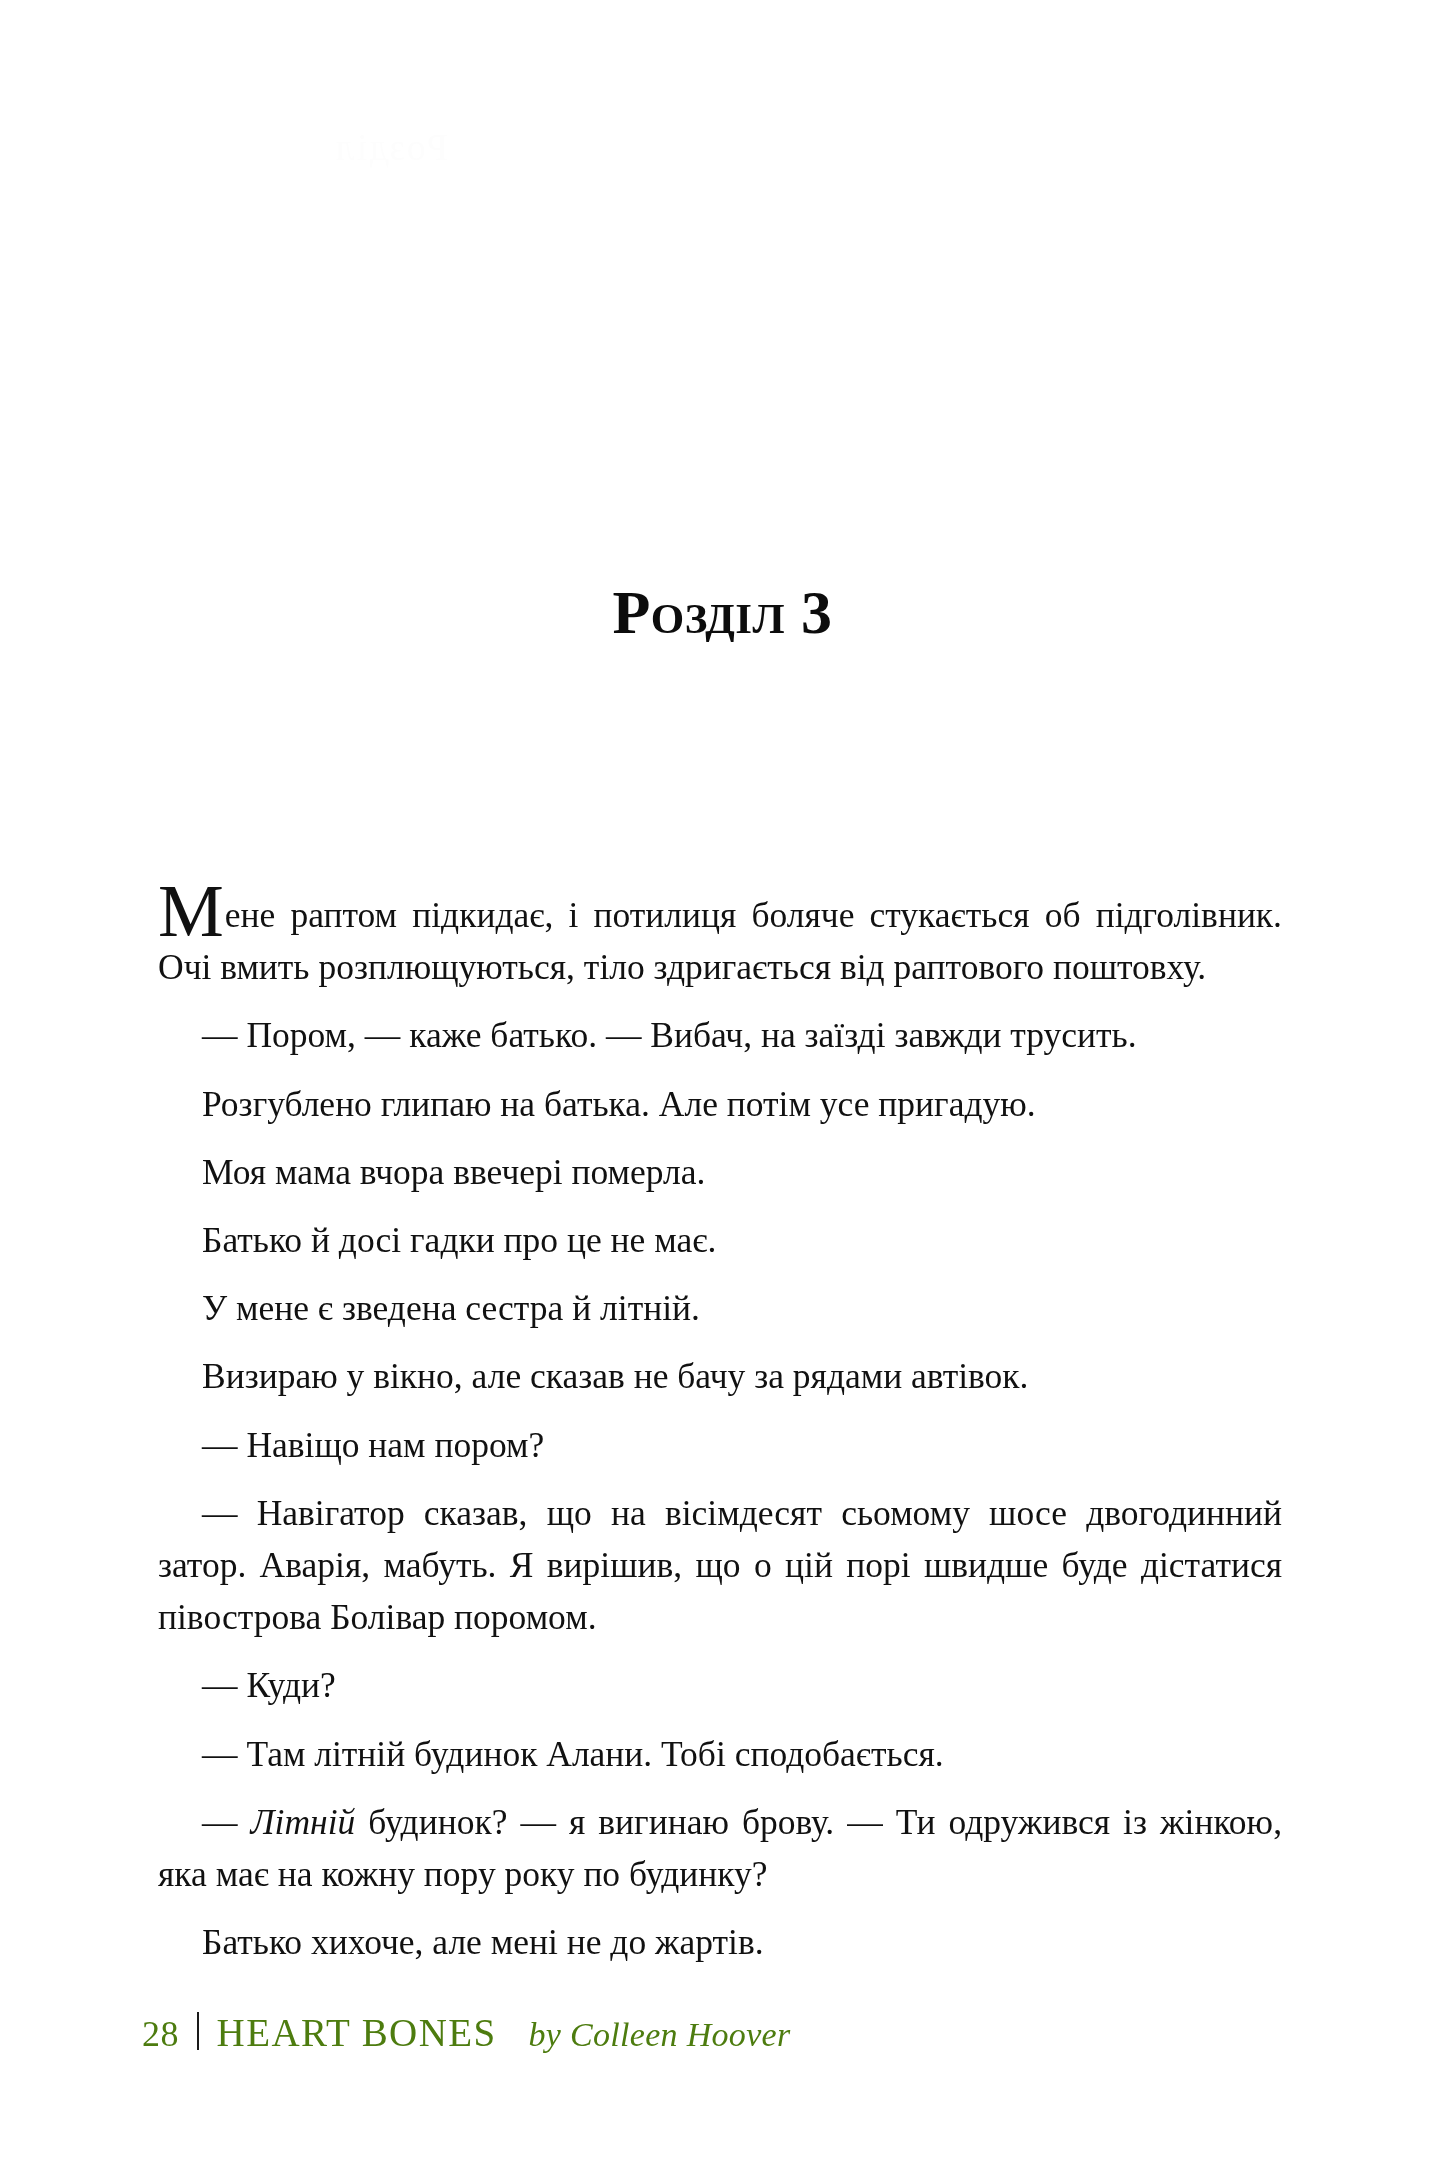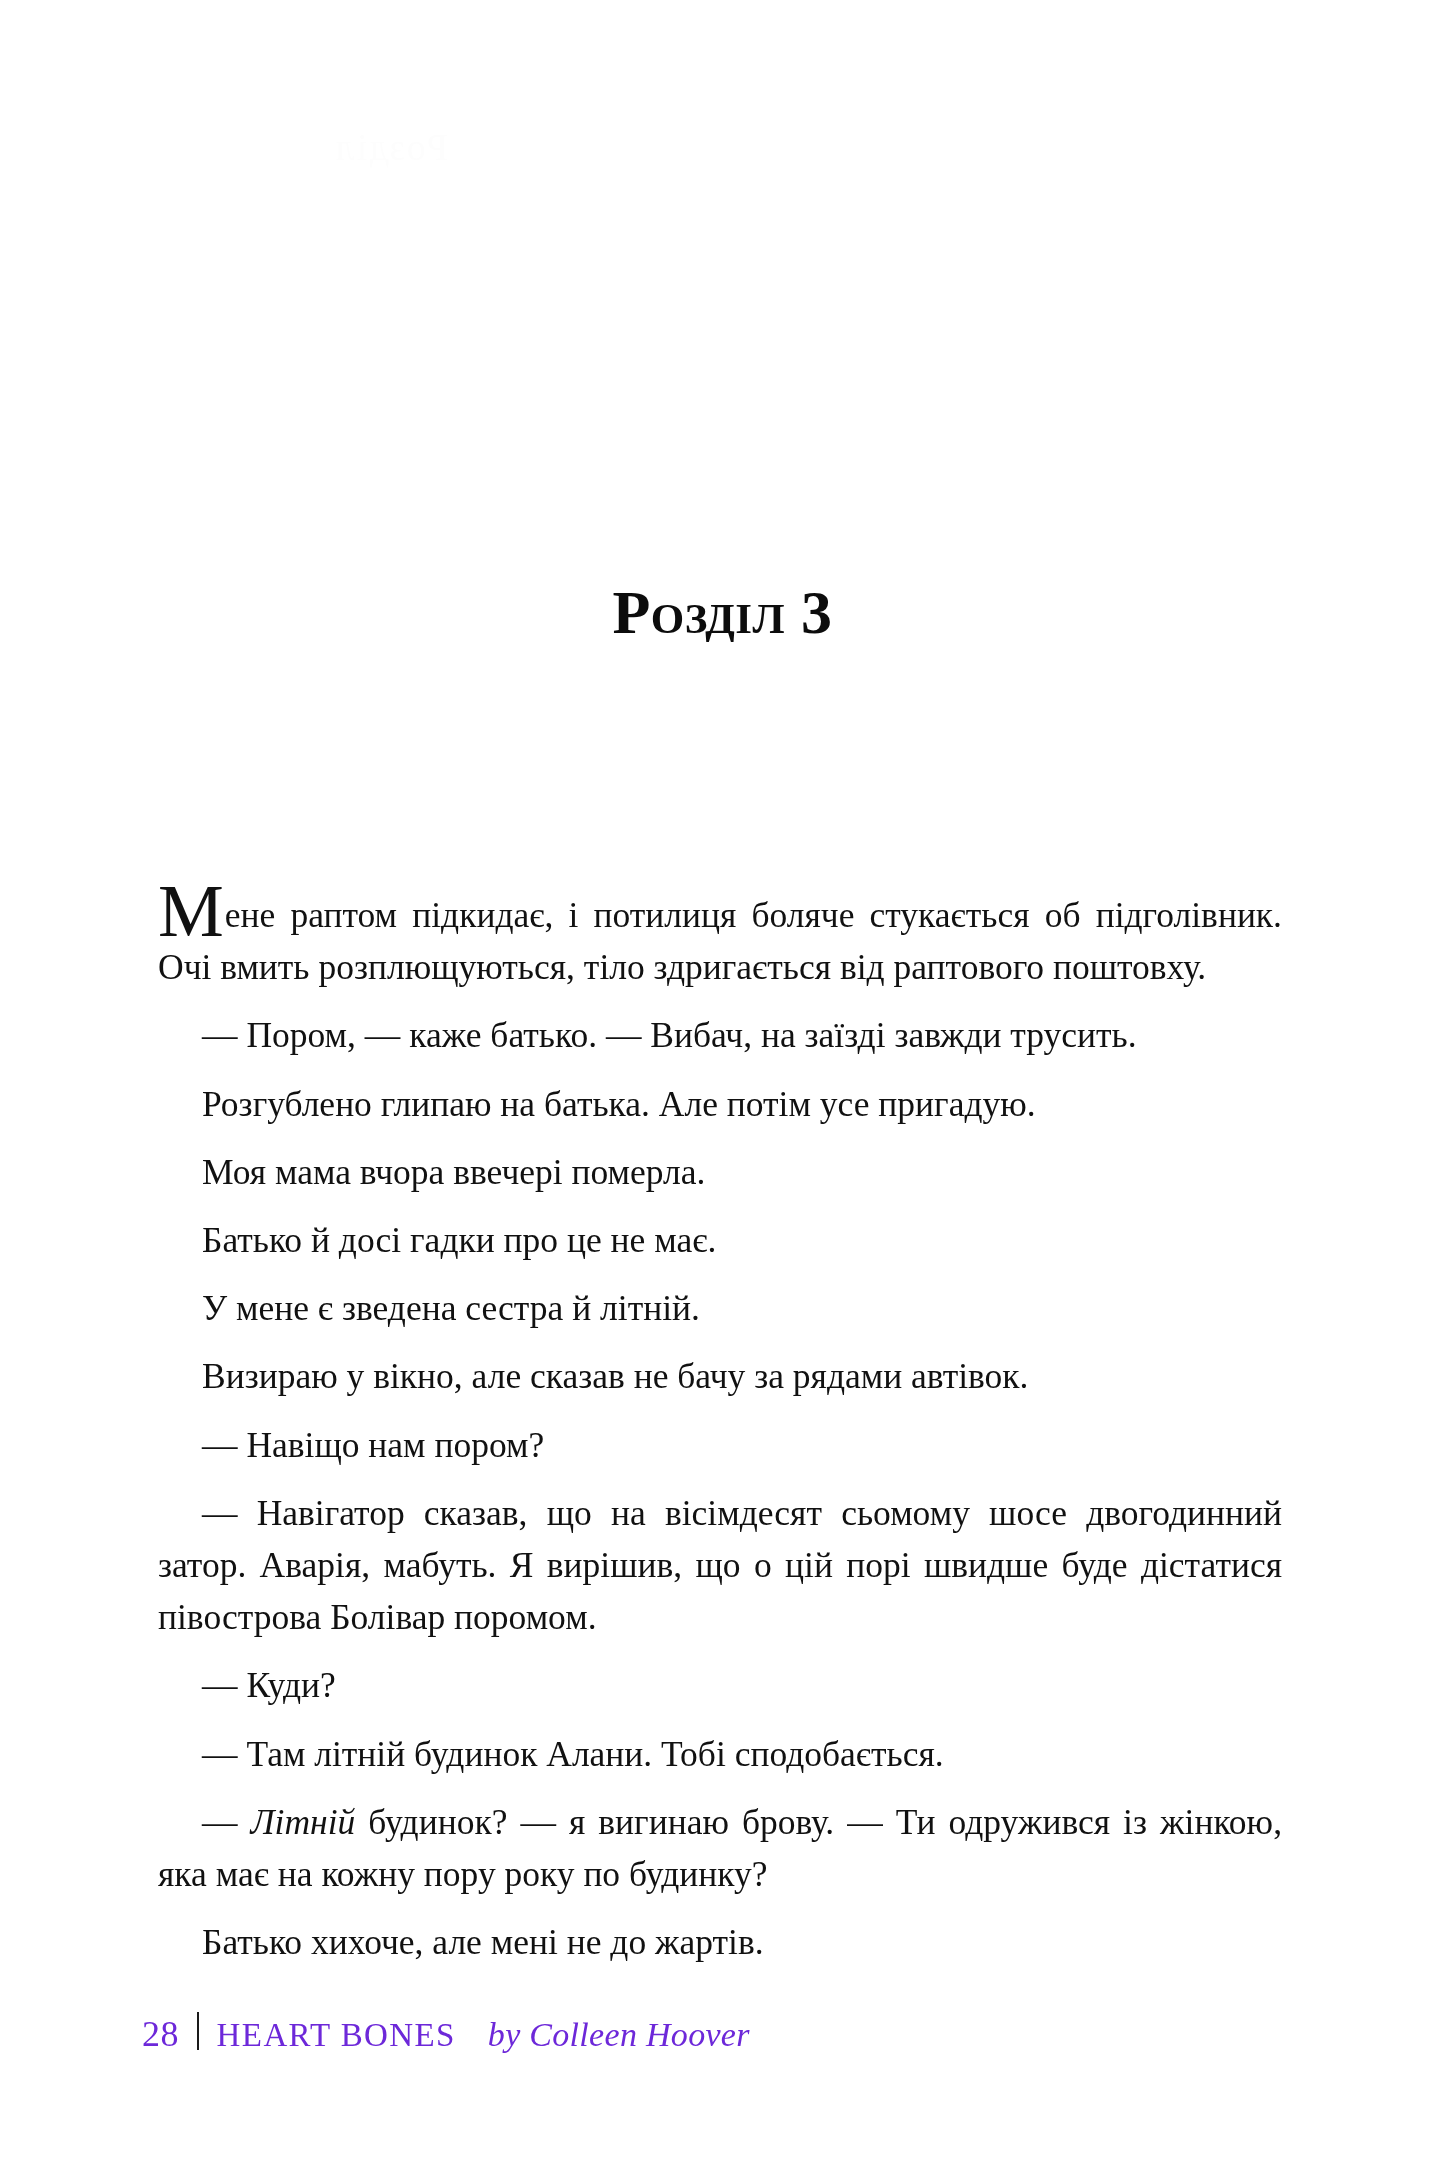--- a/index.html
+++ b/index.html
@@ -96,41 +96,41 @@
   .ital { font-style: italic; }
 
   
   .footer {
     position: absolute;
     left: 142px;
     top: 2008px;
     display: flex;
     align-items: baseline;
     font-family: "Liberation Serif", "DejaVu Serif", serif;
-    color: #6d28d9;
+    color: #4d7c0f;
     white-space: nowrap;
   }
 
   .footer .folio {
     font-size: 36px;
     letter-spacing: 0.5px;
   }
 
   .footer .rule {
     display: inline-block;
     width: 1.6px;
     height: 38px;
     background: #1a1a1a;
     margin: 0 18px;
     position: relative;
     top: 4px;
   }
 
   .footer .book-title {
-    font-size: 33px;
+    font-size: 39px;
     letter-spacing: 1.4px;
     font-variant: normal;
   }
 
   .footer .byline {
     font-size: 34px;
     font-style: italic;
     margin-left: 32px;
     letter-spacing: 0.3px;
   }

